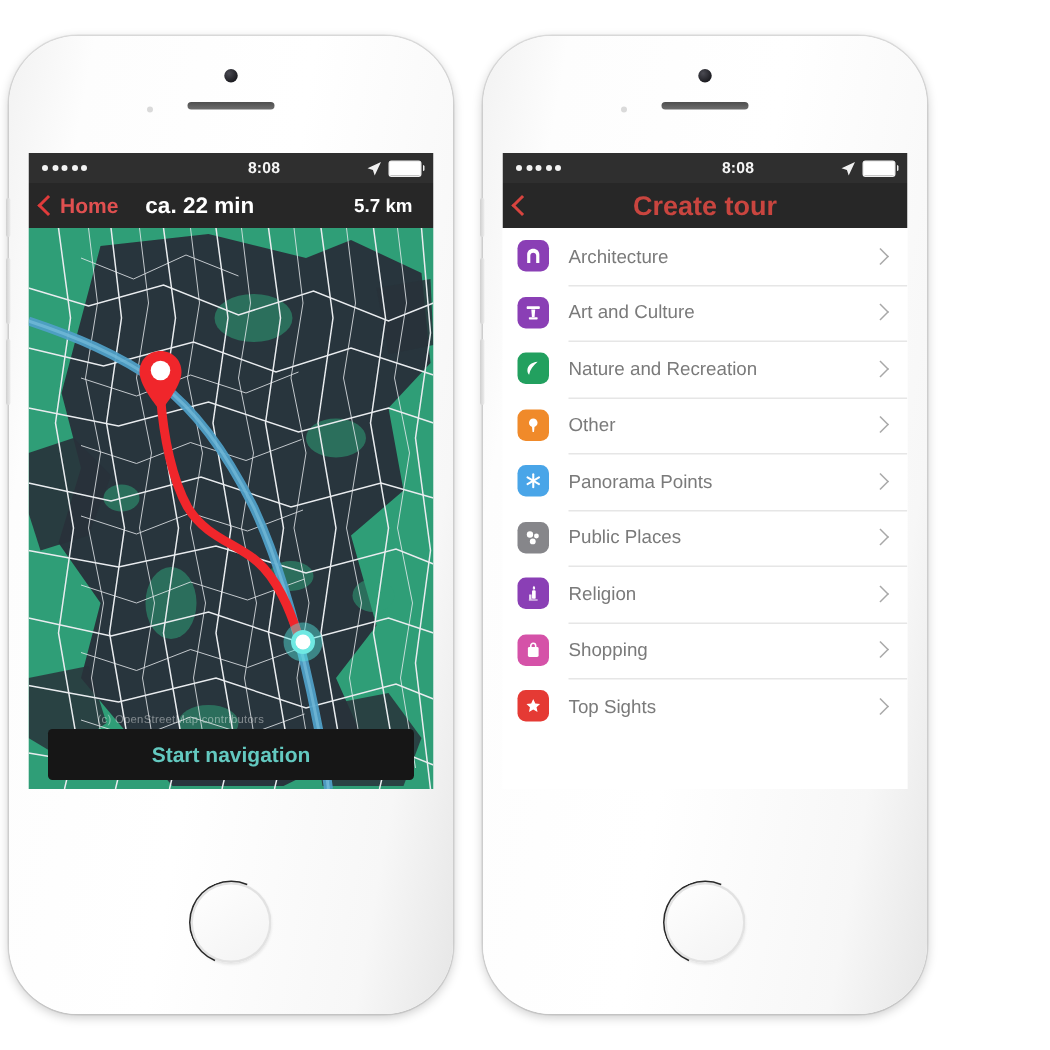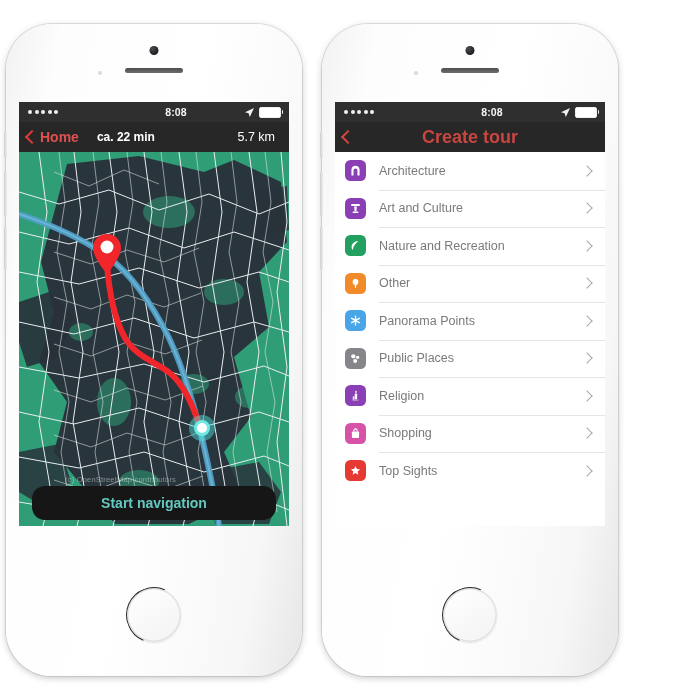--- a/index.html
+++ b/index.html
@@ -96,34 +96,34 @@
   .navbar-left{
     height:30px;background:#272727;display:flex;align-items:center;
     padding:0 8px;position:relative;
   }
   .back-home{display:flex;align-items:center;gap:3px;cursor:pointer;}
   .chev-left{
     width:8px;height:8px;border-left:2.4px solid #e03b3b;border-bottom:2.4px solid #e03b3b;
     transform:rotate(45deg);
   }
   .home-label{color:#e05050;font-size:14px;font-weight:bold;}
-  .eta{color:#fff;font-size:12px;font-weight:bold;margin-left:18px;}
-  .dist{color:#fff;font-size:12.5px;font-weight:normal;margin-left:auto;margin-right:6px;}
+  .eta{color:#fff;font-size:15px;font-weight:bold;margin-left:18px;}
+  .dist{color:#fff;font-size:12.5px;font-weight:bold;margin-left:auto;margin-right:6px;}
 
   
   .map{position:relative;height:374px;background:#2f9e77;overflow:hidden;}
   .map svg{position:absolute;left:0;top:0;}
   .attrib{
     position:absolute;left:6px;bottom:42px;
     font-size:7.5px;color:rgba(255,255,255,.42);
     letter-spacing:.2px;white-space:nowrap;padding-left:40px;
   }
   .startbtn{
     position:absolute;left:13px;right:13px;bottom:6px;height:34px;
-    background:#161616;border-radius:13px;
+    background:#161616;border-radius:3px;
     display:flex;align-items:center;justify-content:center;
     cursor:pointer;
   }
   .startbtn span{color:#63c9c0;font-size:14px;font-weight:bold;}
 
   
   .navbar-right{
     height:30px;background:#272727;display:flex;align-items:center;
     position:relative;padding:0 8px;
   }

